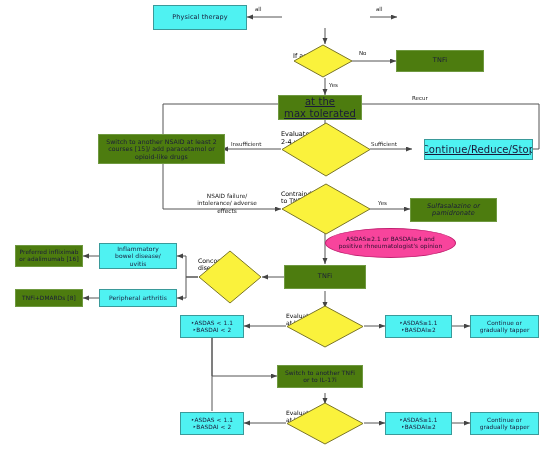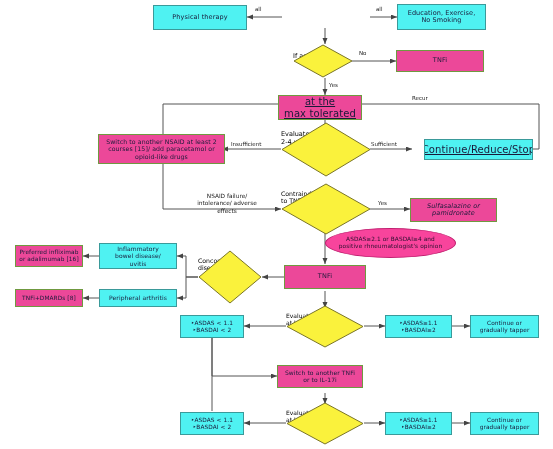--- a/index.html
+++ b/index.html
@@ -8,21 +8,21 @@
   #chart{position:relative;width:553px;height:376px;background:#fff;}
 
   svg#wires{position:absolute;left:0;top:0;width:553px;height:449px;}
 
   .node{position:absolute;box-sizing:border-box;display:flex;
         align-items:center;justify-content:center;text-align:center;
         color:#1a1a3a;line-height:1.15;letter-spacing:.1px;
         padding:1px 2px;overflow:hidden;}
   .rect{border:1px solid #5a5a5a;}
   .cyan{background:#4ff2f2;border-color:#3a9a9a;}
-  .green{background:#ec4899;border-color:#6f9940;}
+  .green{background:#4d7c0f;border-color:#6f9940;}
   .pinkpill{background:#f09a96;border:1px solid #c06b68;border-radius:14px;}
   .ellipse{background:#f8449c;border:1px solid #c02070;border-radius:50%;
            color:#2b1030;}
   .diamond-wrap{position:absolute;}
   .diamond{position:absolute;left:0;top:0;width:100%;height:100%;}
   .edgelabel{position:absolute;color:#222;background:transparent;
              white-space:nowrap;}
 </style>
 </head>
 <body>
@@ -102,25 +102,20 @@
 
   <div class="edgelabel" style="left:255px;top:6px;font-size:5.5px;">
     <span>all</span>
   </div>
 
 
   <div class="edgelabel" style="left:376px;top:6px;font-size:5.5px;">
     <span>all</span>
   </div>
 
-  <div class="node rect cyan" style="left:397px;top:4px;width:89px;height:26px;font-size:6.5px;
-              white-space:pre-line;">
-    <span>Education, Exercise,
-No Smoking</span>
-  </div>
 
   <div class="diamond-wrap" style="left:293px;top:44px;width:60px;height:34px;">
     <svg class="diamond" viewBox="0 0 60 34">
       <polygon points="30,1 59,17 30,33 1,17" fill="#faf23c" stroke="#7a7528" stroke-width="1"></polygon>
     </svg>
     <div class="lbl" style="font-size:6.5px;white-space:pre-line;">
       <span>If active</span>
     </div>
   </div>
 

